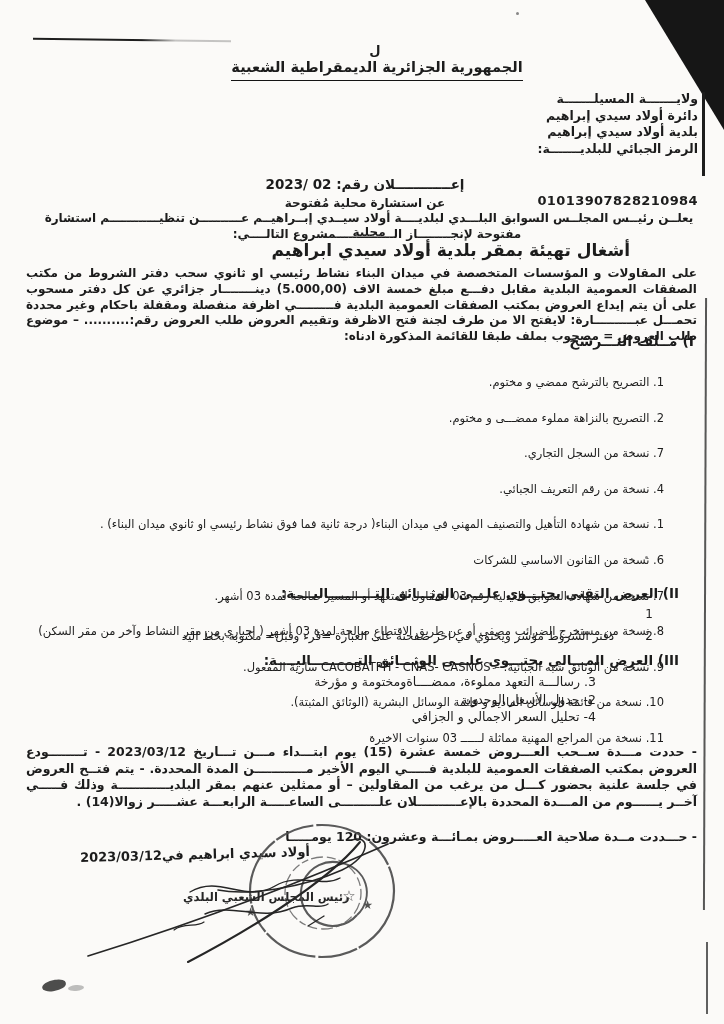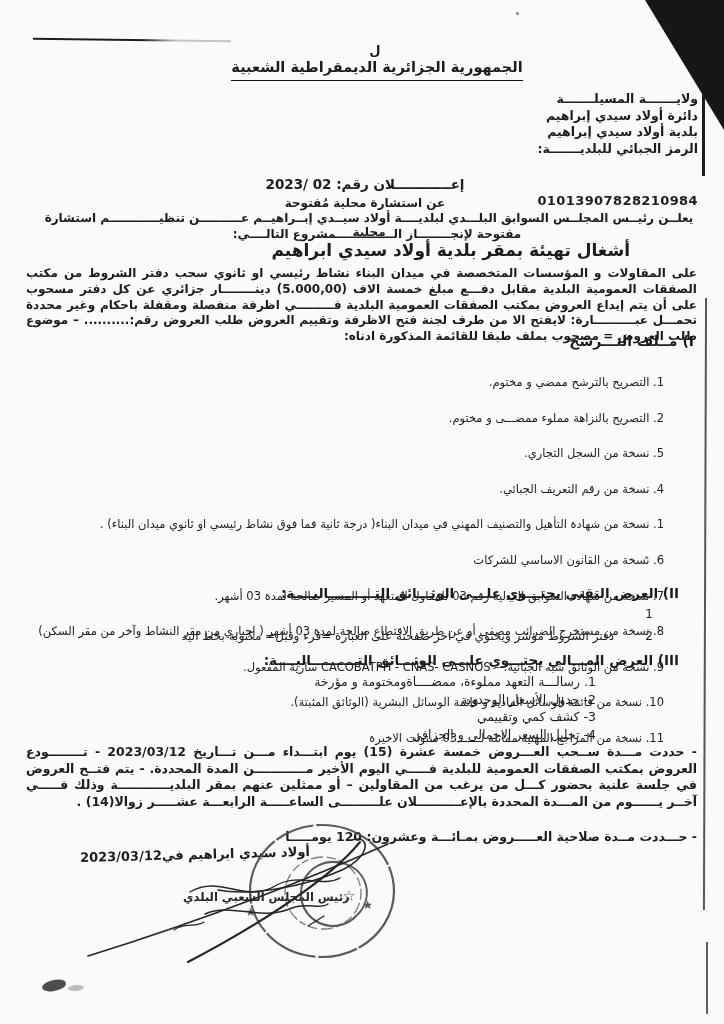--- a/index.html
+++ b/index.html
@@ -102,21 +102,21 @@
   <div class="ann-intro1">يعلــن رئيــس المجلــس السوابق البلـــدي لبلديــــة أولاد سيــدي إبــراهيــم عــــــــــن تنظيــــــــــــم استشارة محلية</div>
   <div class="ann-intro2">مفتوحة لإنجــــــــاز الــــــــــــــمشروع التالــــي:</div>
   <div class="project-title">أشغال تهيئة بمقر بلدية أولاد سيدي ابراهيم</div>
   <div class="body-para">على المقاولات و المؤسسات المتخصصة في ميدان البناء نشاط رئيسي او ثانوي سحب دفتر الشروط من مكتب الصفقات العمومية البلدية مقابل دفـــع مبلغ خمسة الاف (5.000,00) دينــــــــار جزائري عن كل دفتر مسحوب على أن يتم إيداع العروض بمكتب الصفقات العمومية البلدية فـــــــــي اظرفة منفصلة ومقفلة باحكام وغير محددة تحمـــل عبــــــــــارة: لايفتح الا من طرف لجنة فتح الاظرفة وتقييم العروض طلب العروض رقم:.......... – موضوع طلب العروض = مصحوب بملف طبقا للقائمة المذكورة ادناه:</div>
 
   <div class="sec1-title">I) مــلف التـــرشح</div>
   <div class="list1">
 
   <div class="l1-item">1. التصريح بالترشح ممضي و مختوم.</div>
       <div class="l1-item">2. التصريح بالنزاهة مملوء ممضـــى و مختوم.</div>
-      <div class="l1-item">5. نسخة من السجل التجاري.</div>
+      <div class="l1-item">7. نسخة من السجل التجاري.</div>
       <div class="l1-item">4. نسخة من رقم التعريف الجبائي.</div>
       <div class="l1-item">1. نسخة من شهادة التأهيل والتصنيف المهني في ميدان البناء( درجة ثانية فما فوق نشاط رئيسي او ثانوي ميدان البناء) .</div>
       <div class="l1-item">6. نسخة من القانون الاساسي للشركات</div>
       <div class="l1-item">7. نسخة من شهادة السوابق العدلية رقم 03 للمقاول المتعهد أو المسير صالحة لمدة 03 أشهر.</div>
       <div class="l1-item">8. نسخة من مستخرج الضرائب مصفى أو عن طريق الاقتطاع صالحة لمدة 03 أشهر ( إجباري من مقر النشاط وآخر من مقر السكن)</div>
       <div class="l1-item">9. نسخة من الوثائق شبه الجبائية: – CACOBATPH - CNAS- CASNOS سارية المفعول.</div>
       <div class="l1-item">10. نسخة من قائمة الوسائل المادية و قائمة الوسائل البشرية (الوثائق المثبتة).</div>
       <div class="l1-item">11. نسخة من المراجع المهنية مماثلة لــــــ 03 سنوات الاخيرة</div>
     </div>
 
@@ -128,23 +128,22 @@
     </div>
       <div class="s2-row">
       <span class="s2-num">2</span>
       <span class="s2-text">دفتر الشروط مؤشر ويحتوي في اخر صفحته على العبارة =قرء وقبل= مكتوبة بخط اليد</span>
     </div>
     </div>
 
   <div class="sec3-title">III) العرض المـــالي يحتـــوي علـــى الوثـــائق التــــــــــاليــــة:</div>
   <div class="list3">
 
-  <div class="s3-item">1. رسالـــة التعهد مملوءة، ممضــــاةومختومة و مؤرخة</div>
+  <div class="s3-item">3. رسالـــة التعهد مملوءة، ممضــــاةومختومة و مؤرخة</div>
       <div class="s3-item">2- جدول الأسعار الوحدوية</div>
-      <div class="s3-item">3- كشف كمي وتقييمي</div>
       <div class="s3-item">4- تحليل السعر الاجمالي و الجزافي</div>
     </div>
 
   <div class="closing-p1">- حددت مـــدة ســحب العـــروض خمسة عشرة (15) يوم ابتـــداء مـــن تـــاريخ 2023/03/12 - تــــــــودع العروض بمكتب الصفقات العمومية للبلدية فـــــي اليوم الأخير مــــــــــــن المدة المحددة. - يتم فتــح العروض في جلسة علنية بحضور كـــل من يرغب من المقاولين – أو ممثلين عنهم بمقر البلديــــــــــــة وذلك فـــــي آخــر يــــــوم من المـــدة المحددة بالإعــــــــــلان علـــــــــى الساعـــــة الرابعـــة عشـــــر زوالا(14) .</div>
   <div class="closing-p2">- حـــددت مــدة صلاحية العـــــروض بمـائـــة وعشرون: 120 يومـــــا</div>
 
   <div class="date-line">أولاد سيدي ابراهيم في2023/03/12</div>
   <div class="signer-title">رئيس المجلس الشعبي البلدي</div>
 
   <svg class="signature" viewBox="0 0 370 140">

